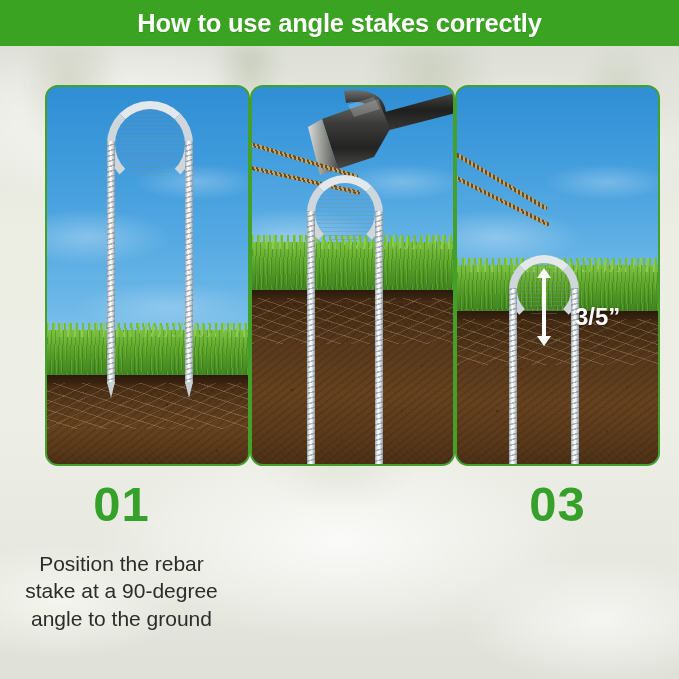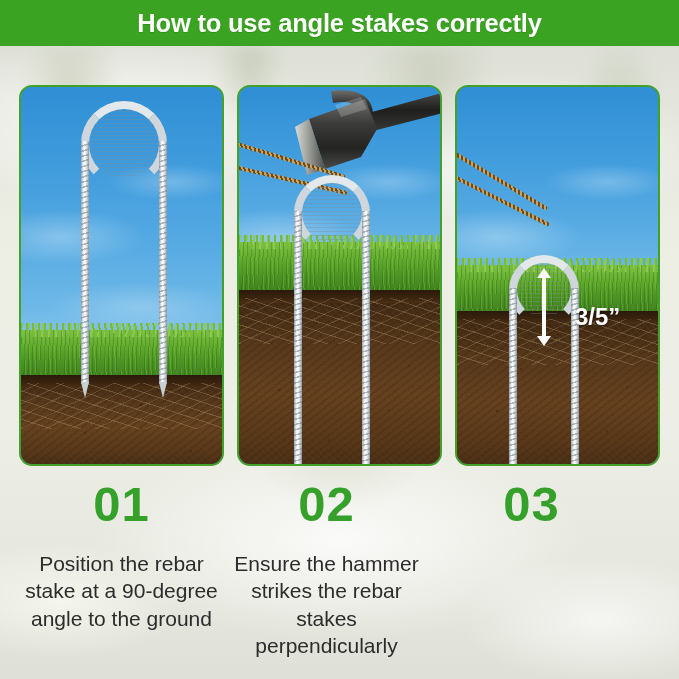--- a/index.html
+++ b/index.html
@@ -63,21 +63,21 @@
   }
 
   
   #panels {
     position: absolute;
     left: 19px;
     top: 85px;
     width: 641px;
     height: 446px;
     display: flex;
-    justify-content: space-between;
+    justify-content: flex-end;
   }
   .panel {
     position: relative;
     width: 205px;
     height: 381px;
     border: 2.5px solid #43a12a;
     border-radius: 13px;
     overflow: hidden;
     background: #2f90d6;
     box-sizing: border-box;
@@ -216,20 +216,21 @@
     white-space: nowrap;
   }
 
   
   #steps {
     position: absolute;
     left: 19px;
     top: 480px;
     width: 641px;
     display: flex;
+    justify-content: space-between;
   }
   .step {
     width: 205px;
     text-align: center;
   }
   .step-number {
     color: #35a02a;
     font-size: 49px;
     font-weight: bold;
     line-height: 1;
@@ -344,24 +345,20 @@
 
   </div>
 
   <div id="steps">
 
     <div class="step">
       <div class="step-number">01</div>
       <div class="step-caption">Position the rebar stake at a 90-degree angle to the ground</div>
     </div>
 
-    <div class="step">
-      <div class="step-number">02</div>
-      <div class="step-caption">Ensure the hammer strikes the rebar stakes perpendicularly</div>
-    </div>
 
     <div class="step">
       <div class="step-number">03</div>
     </div>
 
   </div>
 
 </div>
 
 </body></html>

